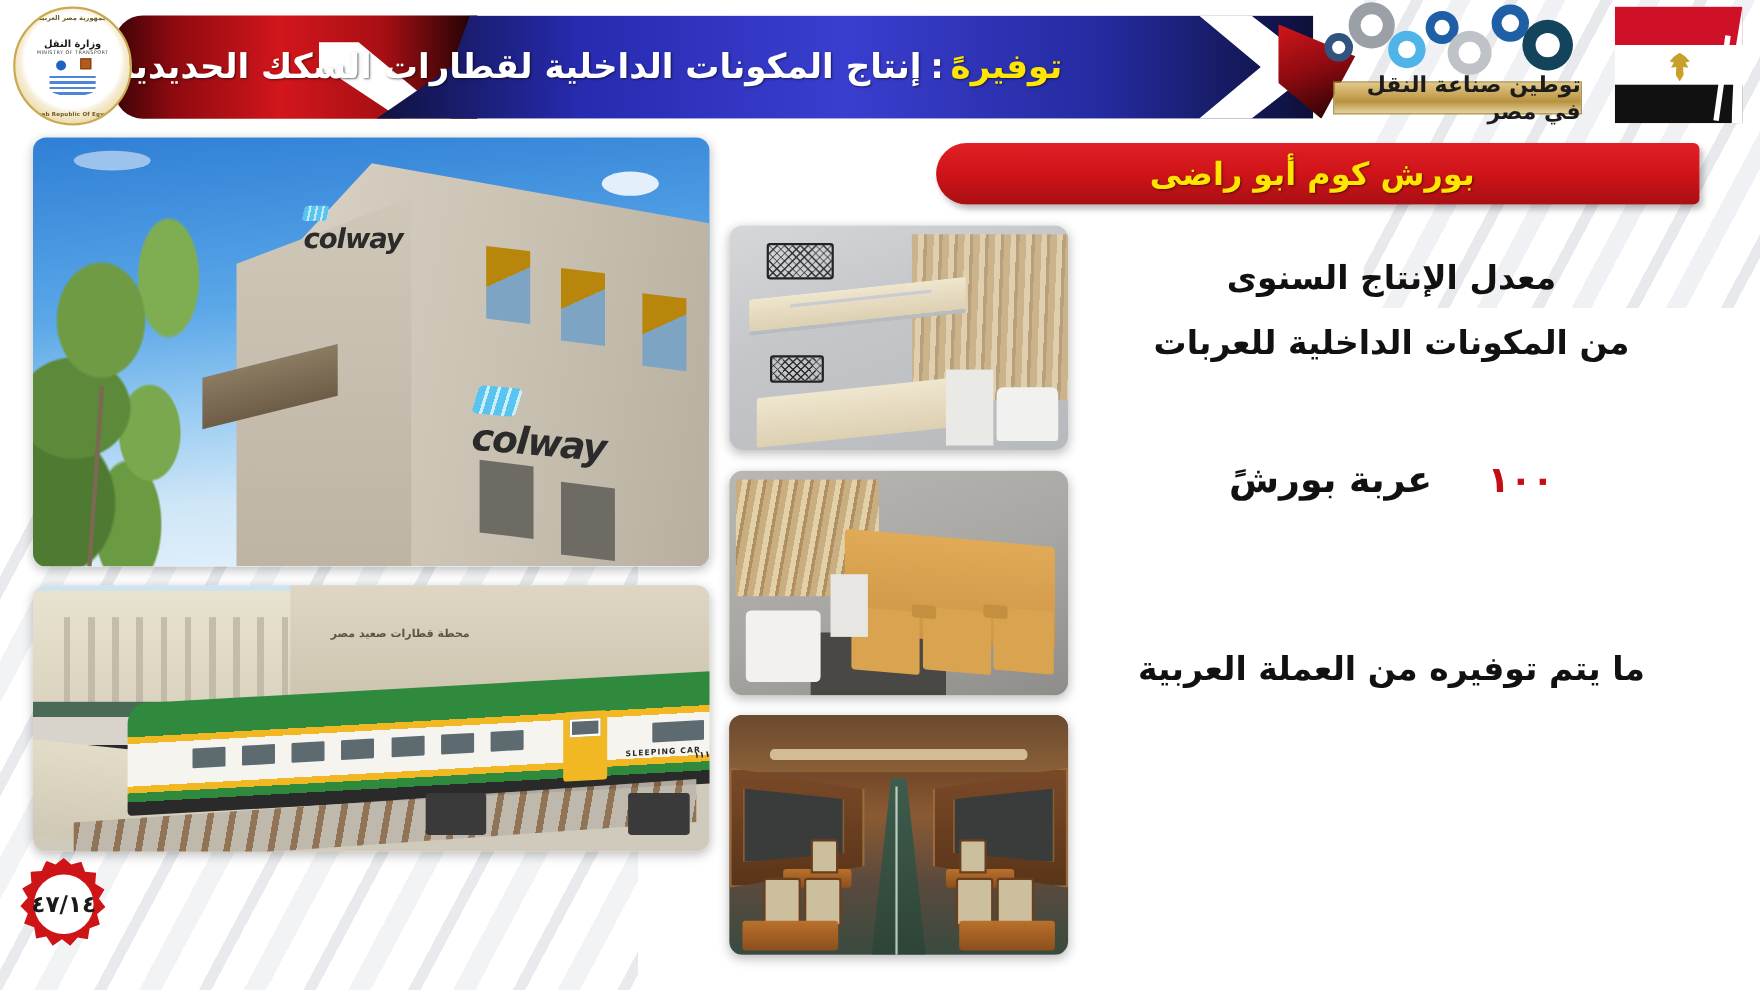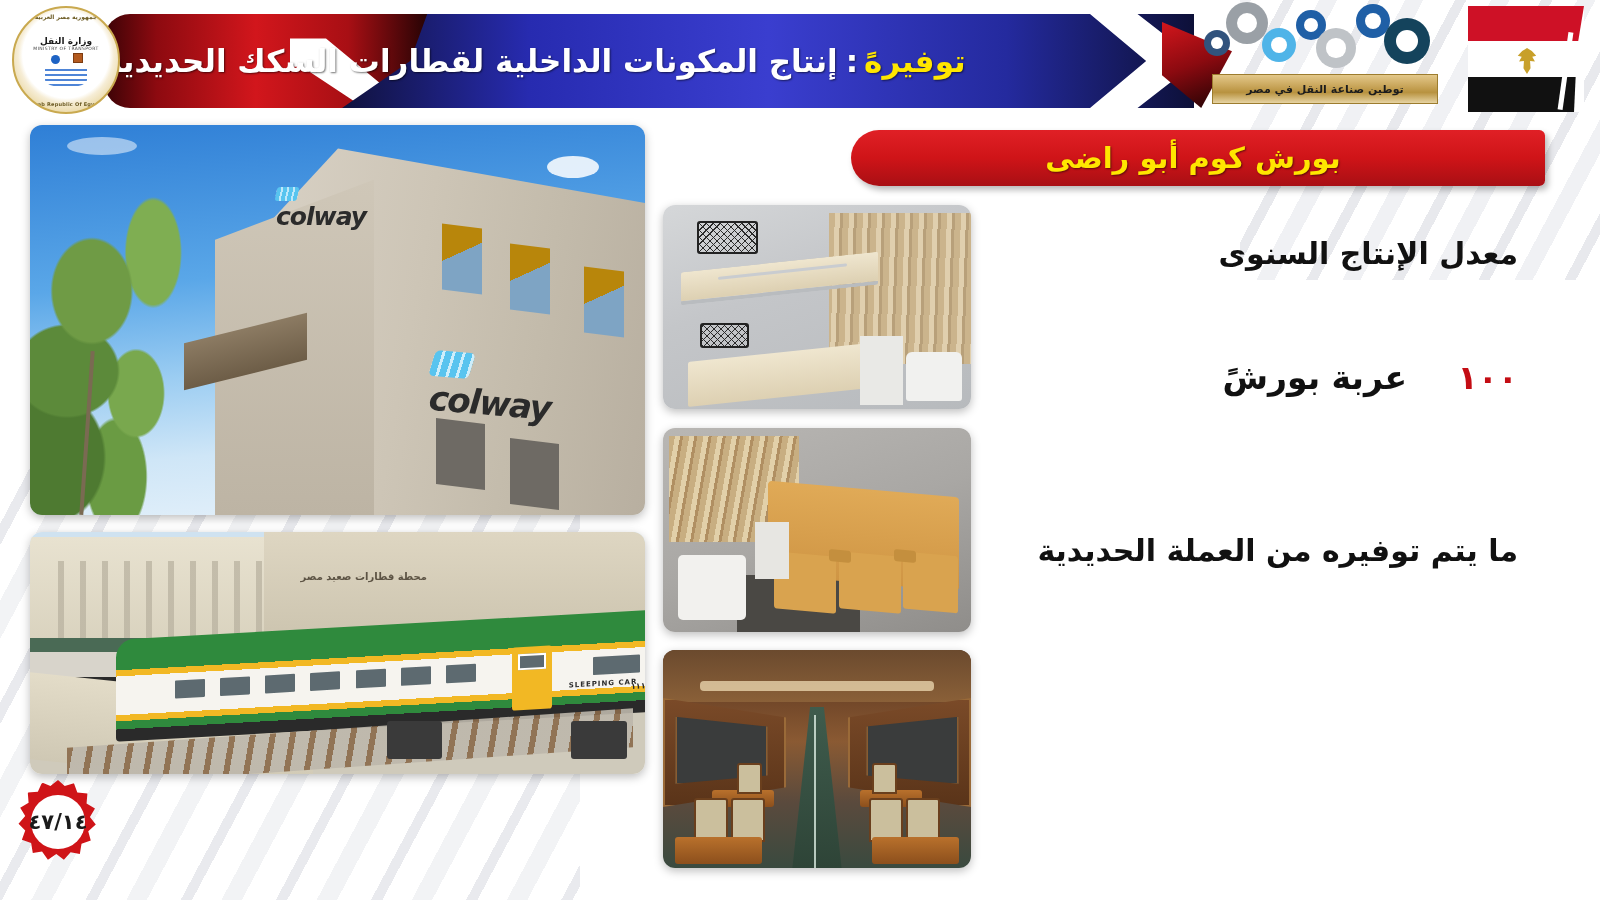--- a/index.html
+++ b/index.html
@@ -102,21 +102,21 @@
   .gears-panel{ position:absolute; left:1204px; top:0; width:248px; height:118px; }
   .gear{ position:absolute; border-radius:50%; }
   .gear::after{ content:""; position:absolute; border-radius:50%;
     background:#ffffff; left:26%; top:26%; width:48%; height:48%; }
   .tagline{
     position:absolute; left:8px; top:74px; width:226px; height:30px;
     background:linear-gradient(180deg,#e3c88a 0%,#caa75c 38%,#b8923f 62%,#e6d3a2 100%);
     border:1px solid #9c7c2e;
     display:flex; align-items:center; justify-content:center;
     direction:rtl;
-    font-size:11px; font-weight:bold; color:#1c1c1c;
+    font-size:20px; font-weight:bold; color:#1c1c1c;
   }
 
   .egypt-flag{
     position:absolute; left:1468px; top:6px; width:116px; height:106px;
     background:#ffffff; overflow:hidden;
   }
   .ef-red{ position:absolute; left:0; top:0; width:116px; height:35px; background:#ce1126; }
   .ef-white{ position:absolute; left:0; top:35px; width:116px; height:36px; background:#ffffff; }
   .ef-black{ position:absolute; left:0; top:71px; width:116px; height:35px; background:#111; }
   .ef-eagle{ position:absolute; left:48px; top:42px; width:22px; height:26px;
@@ -283,22 +283,22 @@
   .ry-t4{ right:16%; bottom:28%; width:20%; height:8%; }
   .ry-chair{ position:absolute; background:#cbbf9d; border:2px solid #6a3f1d; border-radius:3px 3px 0 0; }
   .ry-c1{ left:10%; bottom:12%; width:11%; height:20%; }
   .ry-c2{ left:22%; bottom:12%; width:11%; height:20%; }
   .ry-c3{ right:10%; bottom:12%; width:11%; height:20%; }
   .ry-c4{ right:22%; bottom:12%; width:11%; height:20%; }
   .ry-c5{ left:24%; bottom:34%; width:8%; height:14%; }
   .ry-c6{ right:24%; bottom:34%; width:8%; height:14%; }
 
   
-  .text-col{ position:absolute; left:948px; top:225px; width:570px; z-index:6;
-    direction:rtl; text-align:right; }
+  .text-col{ position:absolute; left:980px; top:225px; width:570px; z-index:6;
+    direction:rtl; text-align:center; }
   .blk{ margin-bottom:0; }
   .tline{
     font-size:30px; font-weight:bold; color:#111;
     line-height:1.95; white-space:nowrap;
   }
   .tline.big{ font-size:33px; }
   .num{ color:#c40d14; font-weight:bold;margin-left:29px; }
   .gap-a{ height:62px; }
   .gap-b{ height:112px; }
 
@@ -457,31 +457,32 @@
   <div class="ry-chair ry-c3"></div>
     <div class="ry-chair ry-c4"></div>
   <div class="ry-table ry-t1"></div>
     <div class="ry-table ry-t2"></div>
 </div>
 
 <div class="text-col">
 
   <div class="blk">
     <div class="tline">معدل الإنتاج السنوى</div>
+    <div class="tline">من المكونات الداخلية للعربات</div>
     <div class="gap-a"></div>
     <div class="tline big">
       <span class="num">١٠٠</span>
       <span style="margin-right:10px">عربة بورشً</span>
     </div>
   </div>
 
   <div class="gap-b"></div>
 
   <div class="blk">
-    <div class="tline">ما يتم توفيره من العملة الحديدية</div>
+    <div class="tline">ما يتم توفيره من العملة العربية</div>
     <div class="gap-a"></div>
   </div>
 </div>
 
 <div class="page-badge">
   <div class="pb-gear"></div>
   <div class="pb-inner">٤٧/١٤</div>
 </div>
 
 </body></html>

